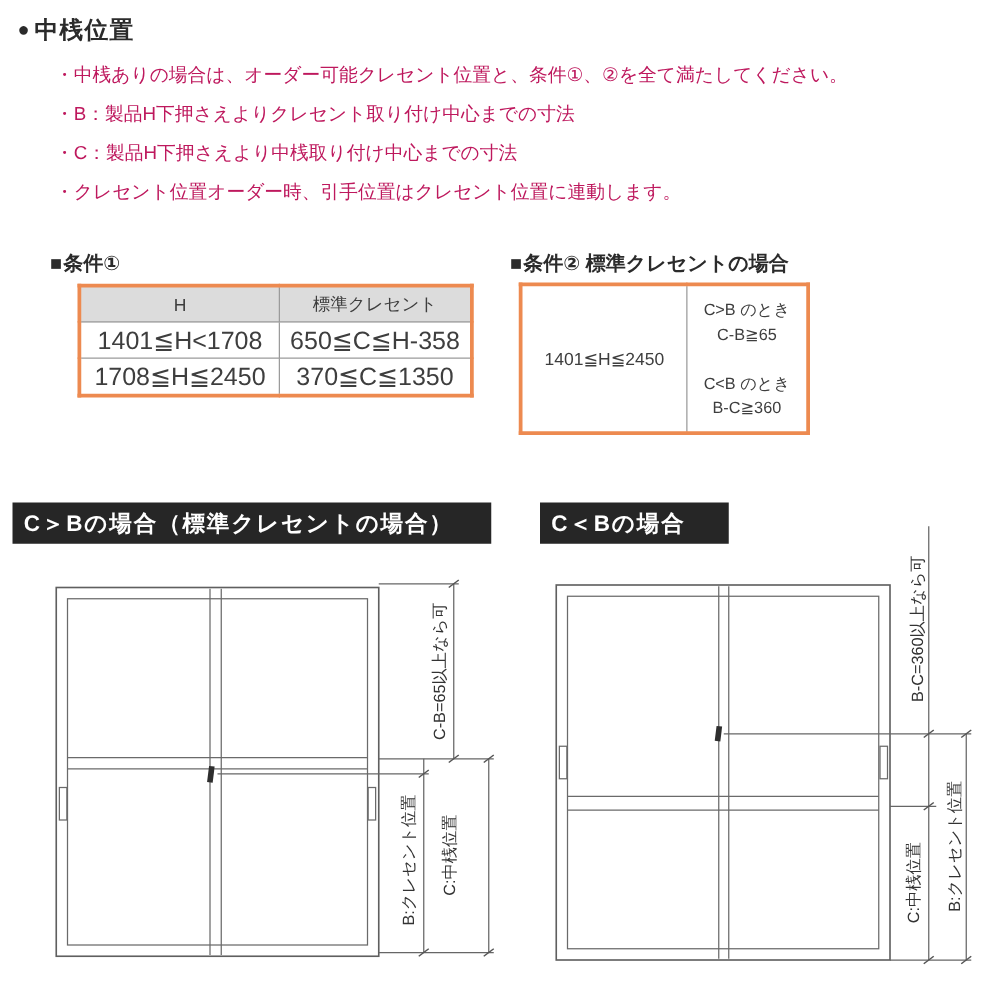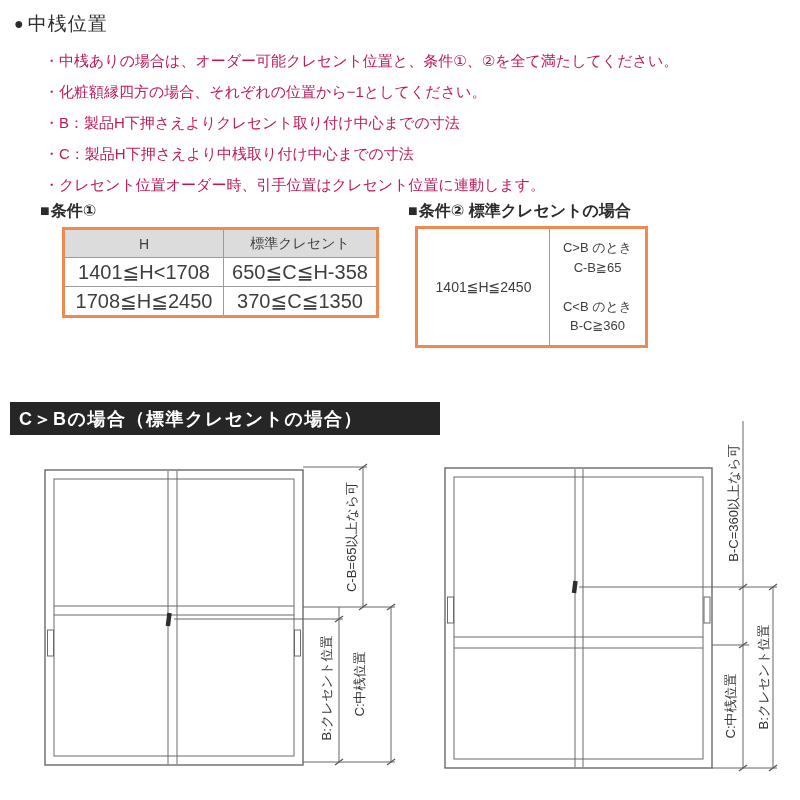--- a/index.html
+++ b/index.html
@@ -2,21 +2,21 @@
 <html><head>
 <meta charset="utf-8">
 <style>
   html,body { margin:0; padding:0; background:#fff; }
   .page {
     position:relative; width:800px; height:800px; background:#ffffff;
     font-family:"Liberation Sans","DejaVu Sans",sans-serif; color:#333;
     overflow:hidden;
   }
   .title {
-    position:absolute; left:14px; top:11px; font-size:19px; font-weight:normal;
+    position:absolute; left:14px; top:11px; font-size:19px; font-weight:bold;
     color:#2b2b2b; letter-spacing:1px; white-space:nowrap;
   }
   .title .marker { font-size:16px; margin-right:3px; vertical-align:1px; }
   .notes { position:absolute; left:44px; top:45px; }
   .note {
     font-size:15px; line-height:31px; color:#be185d; white-space:nowrap;
   }
   .cond-heading {
     position:absolute; font-size:16px; font-weight:bold; color:#2b2b2b; white-space:nowrap;
   }
@@ -39,42 +39,41 @@
   #table2 th { height:40px; font-size:13px; line-height:1.3; white-space:pre-line; }
   #table2 td { height:116px; }
   #table2 td.c1 { font-size:14px; }
   #table2 td.c2 { font-size:13px; white-space:pre-line; line-height:1.5; }
   .diag-header {
     position:absolute; top:402px; height:33px; background:#262626; color:#ffffff;
     font-weight:bold; font-size:18px; display:flex; align-items:center;
     box-sizing:border-box; padding-left:9px; letter-spacing:1.5px;
     white-space:nowrap; overflow:hidden;
   }
-  #diag-header-left  { left:10px;  width:430px; }
+  #diag-header-left  { left:10px;  width:383px; }
   #diag-header-right { left:432px; width:151px; }
   svg.diagram-layer { position:absolute; left:0; top:395px; }
   svg .frame  { stroke:#5f5f5f; stroke-width:1.3; fill:none; }
   svg .thin   { stroke:#6a6a6a; stroke-width:1;   fill:none; }
   svg .dim    { stroke:#666666; stroke-width:1;   fill:none; }
   svg .tick   { stroke:#555555; stroke-width:1.2; }
   svg .dimtxt { font-size:13px; fill:#333333; font-family:"Liberation Sans","DejaVu Sans",sans-serif; }
   svg .dark   { fill:#2e2e2e; stroke:none; }
 </style>
 </head>
 <body>
 
 <div class="page">
 
   <div class="title">
     <span class="marker">●</span><span>中桟位置</span>
   </div>
 
   <div class="notes">
     <div class="note">・中桟ありの場合は、オーダー可能クレセント位置と、条件①、②を全て満たしてください。</div>
-    <div class="note">・化粧額縁四方の場合、それぞれの位置から−1としてください。</div>
     <div class="note">・B：製品H下押さえよりクレセント取り付け中心までの寸法</div>
     <div class="note">・C：製品H下押さえより中桟取り付け中心までの寸法</div>
     <div class="note">・クレセント位置オーダー時、引手位置はクレセント位置に連動します。</div>
   </div>
 
   <div class="cond-heading" id="cond1-heading">
     <span class="marker">■</span><span>条件①</span>
   </div>
 
   <table class="spec-table" id="table1">
@@ -113,20 +112,21 @@
       <td class="c2">C&gt;B のとき
 C-B≧65
 
 C&lt;B のとき
 B-C≧360</td>
     </tr>
   </tbody>
     </table>
 
   <div class="diag-header" id="diag-header-left">C＞Bの場合（標準クレセントの場合）</div>
+  <div class="diag-header" id="diag-header-right">C＜Bの場合</div>
 
   <svg class="diagram-layer" width="800" height="405" viewBox="0 395 800 405">
 
     <g>
       <rect class="frame" x="45" y="470" width="258" height="295"></rect>
       <rect class="thin" x="54" y="479" width="240" height="277"></rect>
       <line class="thin" x1="168" y1="471" x2="168" y2="764"></line>
       <line class="thin" x1="177" y1="471" x2="177" y2="764"></line>
       <line class="thin" x1="54" y1="606" x2="294" y2="606"></line>
       <line class="thin" x1="54" y1="615" x2="294" y2="615"></line>

